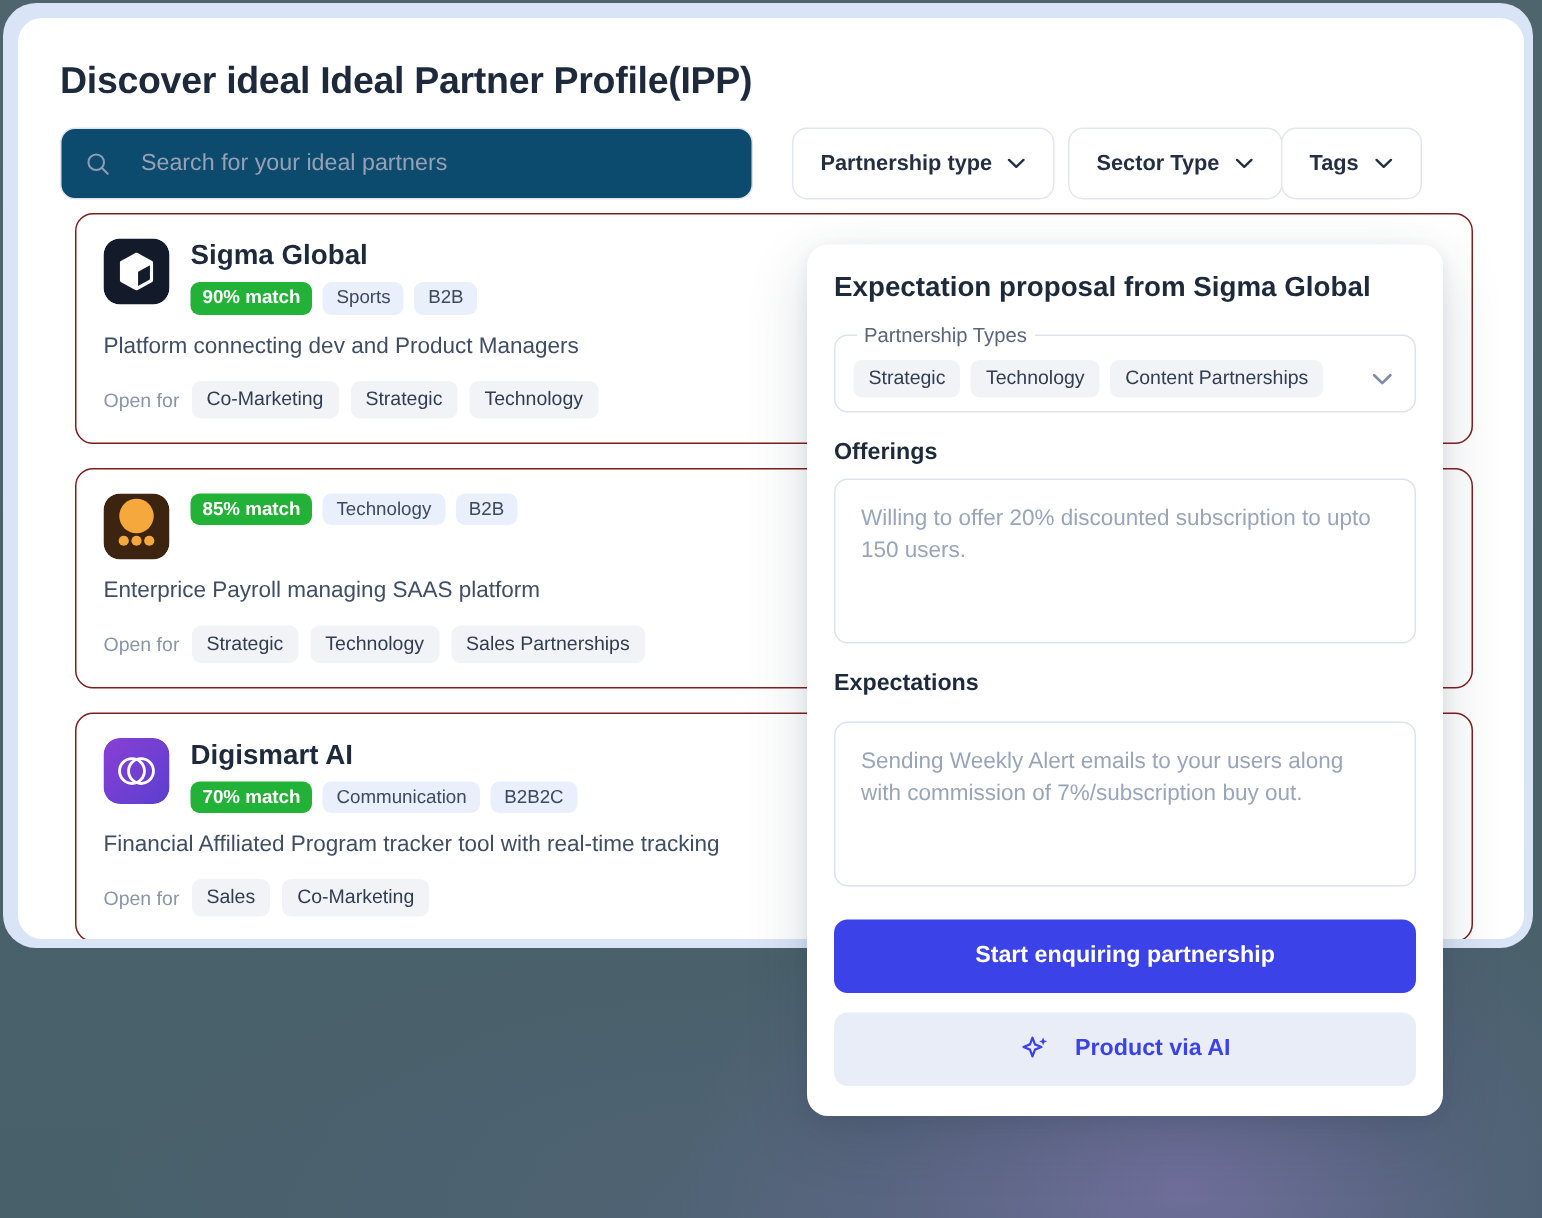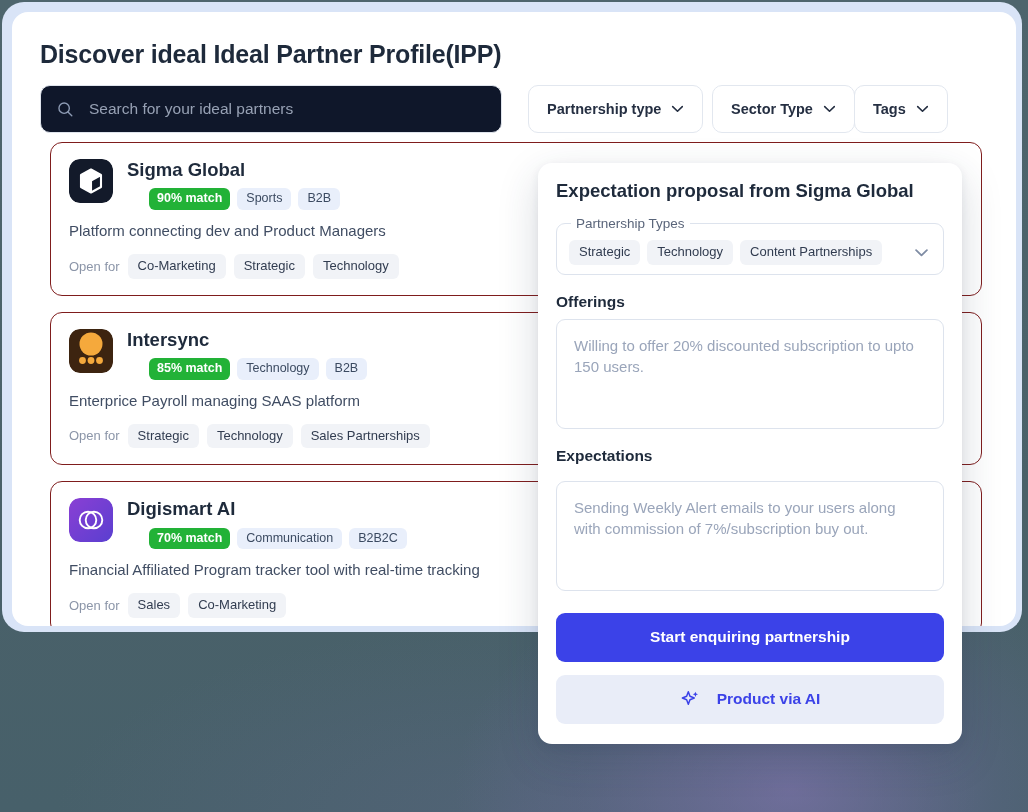--- a/index.html
+++ b/index.html
@@ -60,26 +60,26 @@
     position: absolute;
     left: 28px; top: 73px;
     width: 950px; height: 50px;
   }
   #search-box {
     position: absolute;
     left: 0; top: 0;
     width: 462px; height: 48px;
     border: 1px solid #dfe4ec;
     border-radius: 10px;
-    background: #0f172a;
+    background: #0c4a6e;
     box-sizing: border-box;
     display: flex;
     align-items: center;
     padding: 0 16px;
-    gap: 15px;
+    gap: 20px;
   }
   #search-box .mag {
     width: 17px; height: 17px;
     flex: 0 0 auto;
     display: block;
   }
   #search-input-text {
     font-size: 15.5px;
     color: #97a1b4;
   }
@@ -152,21 +152,20 @@
     gap: 7px;
   }
   .match-badge {
     background: #22b237;
     color: #fff;
     font-size: 12.5px;
     font-weight: bold;
     border-radius: 6px;
     padding: 3px 8px;
     line-height: 1.25;
-    margin-left: 22px;
   }
   .tag-pill {
     background: #e9effb;
     color: #3b4a61;
     font-size: 12.5px;
     border-radius: 6px;
     padding: 3px 9px;
     line-height: 1.25;
     text-align: center;
   }
@@ -381,21 +380,20 @@
       <div class="partner-card">
         <div class="card-top">
           <svg class="logo" viewBox="0 0 44 44">
             <rect width="44" height="44" rx="11" fill="#3d2410"></rect>
             <circle cx="22" cy="15" r="11.5" fill="#f5a93c"></circle>
             <circle cx="13.5" cy="31.5" r="3.4" fill="#f5a93c"></circle>
             <circle cx="22" cy="31.5" r="3.4" fill="#f5a93c"></circle>
             <circle cx="30.5" cy="31.5" r="3.4" fill="#f5a93c"></circle>
           </svg>
           <div class="card-head-text">
-            <div class="partner-name">Intersync</div>
             <div class="badge-row">
               <span class="match-badge">85% match</span>
               <span class="tag-pill">Technology</span>
               <span class="tag-pill">B2B</span>
             </div>
           </div>
         </div>
         <div class="card-desc">Enterprice Payroll managing SAAS platform</div>
         <div class="open-row">
           <span class="open-label">Open for</span>

